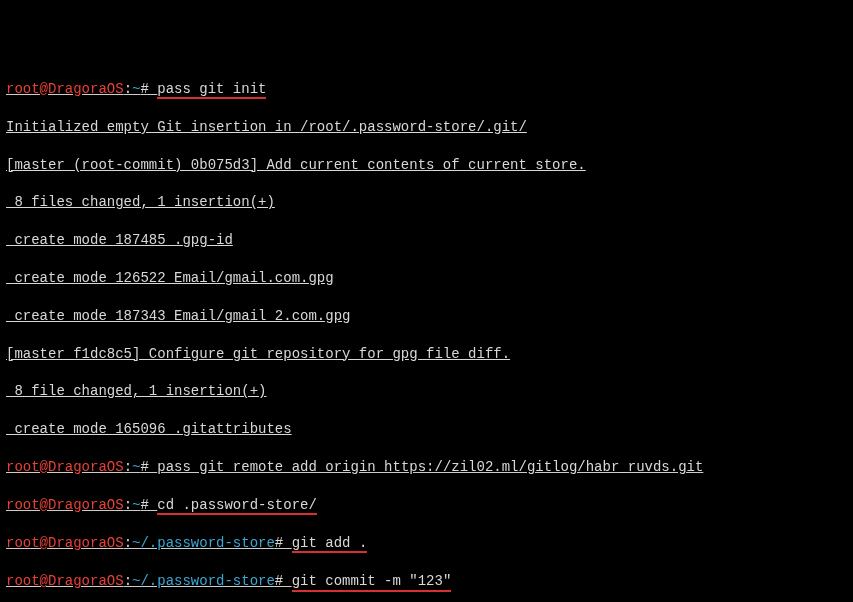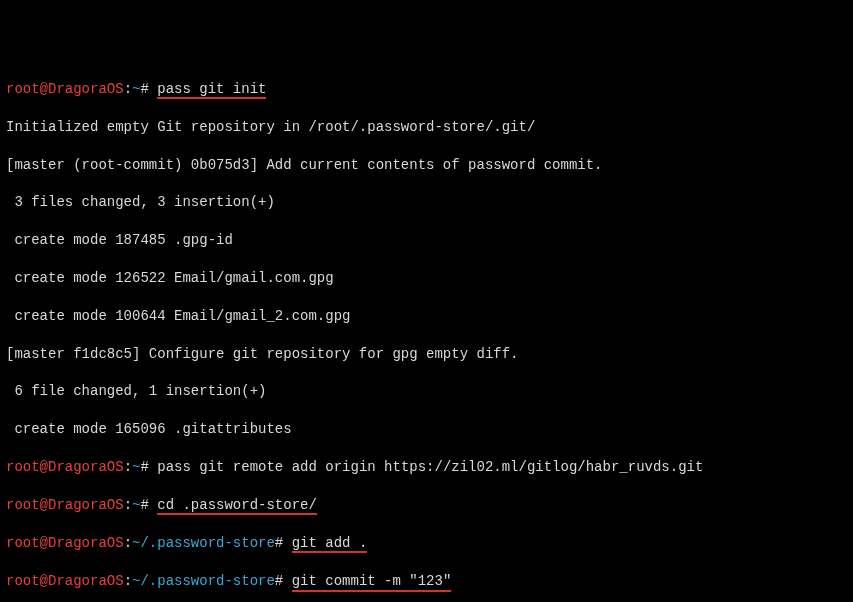--- a/index.html
+++ b/index.html
@@ -14,20 +14,21 @@
       line-height: 1.35;
       color: #cccccc;
       padding: 4px 6px;
       width: 853px;
       height: 602px;
       overflow: hidden;
       white-space: pre;
     }
     .line {
       position: relative;
+      text-decoration: underline;
     }
     .red {
       color: #e84038;
     }
     .cyan {
       color: #3aa7d4;
     }
     .white {
       color: #d8d8d8;
     }
@@ -36,28 +37,28 @@
       display: inline-block;
       line-height: 1.1;
     }
   </style>
 </head>
 <body>
 
 
 
 <div class="line"><span class="red">root@DragoraOS</span><span class="white">:</span><span class="cyan">~</span><span class="white"># </span><span class="white underline">pass git init</span></div>
-<div class="line white">Initialized empty Git repository in /root/.password-store/.git/</div>
-<div class="line white">[master (root-commit) 0b075d3] Add current contents of password commit.</div>
-<div class="line white"> 3 files changed, 3 insertion(+)</div>
+<div class="line white">Initialized empty Git insertion in /root/.password-store/.git/</div>
+<div class="line white">[master (root-commit) 0b075d3] Add current contents of current store.</div>
+<div class="line white"> 8 files changed, 1 insertion(+)</div>
 <div class="line white"> create mode 187485 .gpg-id</div>
 <div class="line white"> create mode 126522 Email/gmail.com.gpg</div>
-<div class="line white"> create mode 100644 Email/gmail_2.com.gpg</div>
-<div class="line white">[master f1dc8c5] Configure git repository for gpg empty diff.</div>
-<div class="line white"> 6 file changed, 1 insertion(+)</div>
+<div class="line white"> create mode 187343 Email/gmail_2.com.gpg</div>
+<div class="line white">[master f1dc8c5] Configure git repository for gpg file diff.</div>
+<div class="line white"> 8 file changed, 1 insertion(+)</div>
 <div class="line white"> create mode 165096 .gitattributes</div>
 <div class="line"><span class="red">root@DragoraOS</span><span class="white">:</span><span class="cyan">~</span><span class="white"># </span><span class="white">pass git remote add origin https://zil02.ml/gitlog/habr_ruvds.git</span></div>
 <div class="line"><span class="red">root@DragoraOS</span><span class="white">:</span><span class="cyan">~</span><span class="white"># </span><span class="white underline">cd .password-store/</span></div>
 <div class="line"><span class="red">root@DragoraOS</span><span class="white">:</span><span class="cyan">~/.password-store</span><span class="white"># </span><span class="white underline">git add .</span></div>
 <div class="line"><span class="red">root@DragoraOS</span><span class="white">:</span><span class="cyan">~/.password-store</span><span class="white"># </span><span class="white underline">git commit -m "123"</span></div>
 
 
 
 
 

